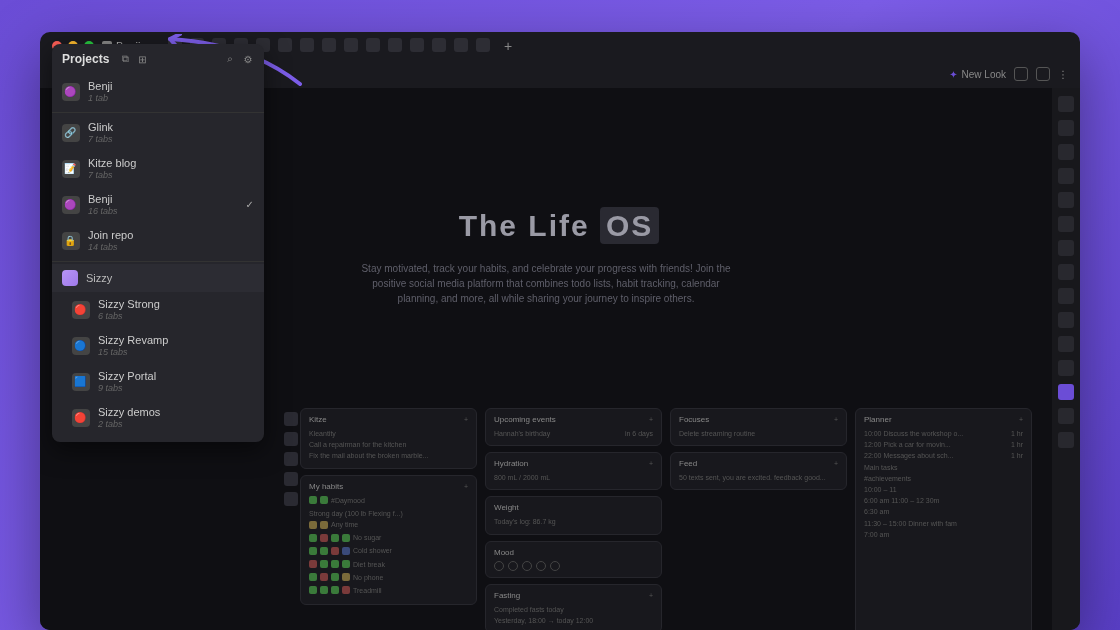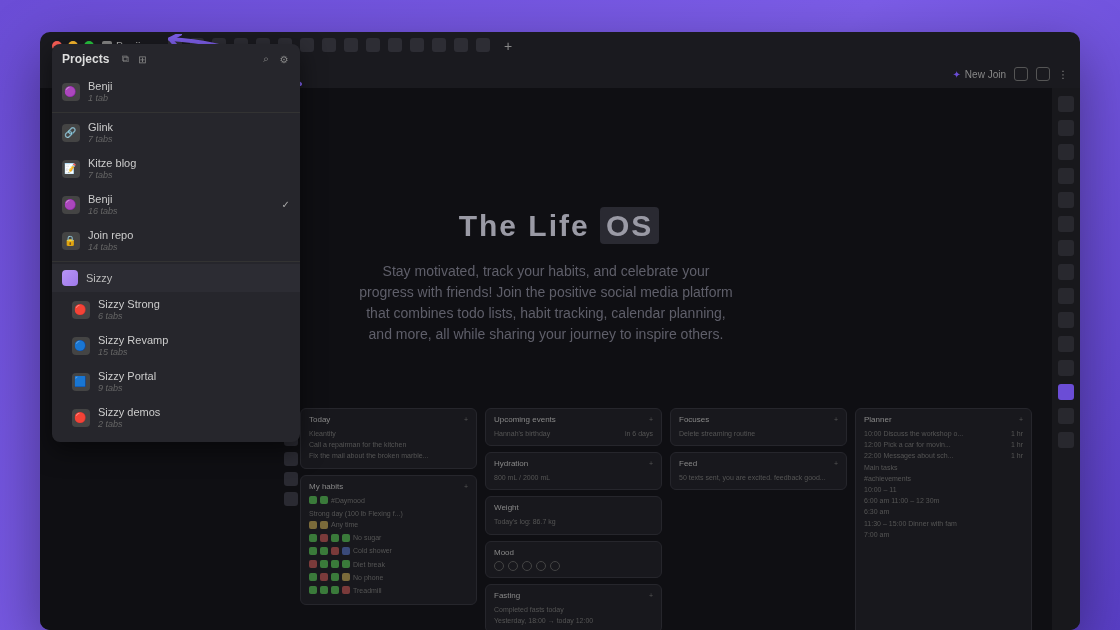--- a/index.html
+++ b/index.html
@@ -17,21 +17,21 @@
 .tb-icon { width: 14px; height: 14px; border-radius: 3px; background: #3a3a42; opacity: 0.6; }
 .tb-plus { color: #888; font-size: 14px; margin-left: 6px; }
 .chrome-bar { height: 28px; display: flex; align-items: center; padding: 0 12px; justify-content: flex-end; gap: 8px; color: #888; font-size: 10px; }
 .new-look { display: flex; align-items: center; gap: 4px; }
 .new-look .sparkle { color: #6b4dd6; }
 .chrome-icon { width: 14px; height: 14px; border: 1px solid #555; border-radius: 3px; }
 .content { position: absolute; top: 56px; left: 0; right: 28px; bottom: 0; background: #0f0f13; }
 .right-rail { position: absolute; right: 0; top: 56px; bottom: 0; width: 28px; background: #18181c; display: flex; flex-direction: column; align-items: center; padding-top: 8px; gap: 8px; }
 .rail-icon { width: 16px; height: 16px; border-radius: 3px; background: #2f2f36; opacity: 0.7; }
 .rail-icon.active { background: #6b4dd6; opacity: 1; }
-.panel { position: absolute; left: 12px; top: 12px; width: 248px; background: #26262c; border-radius: 8px; box-shadow: 0 8px 24px rgba(0,0,0,0.5); z-index: 10; padding-bottom: 6px; }
+.panel { position: absolute; left: 12px; top: 12px; width: 212px; background: #26262c; border-radius: 8px; box-shadow: 0 8px 24px rgba(0,0,0,0.5); z-index: 10; padding-bottom: 6px; }
 .panel-head { display: flex; align-items: center; padding: 8px 10px; gap: 6px; }
 .panel-title { color: #ddd; font-size: 12px; font-weight: 600; }
 .panel-head-icons { display: flex; gap: 5px; margin-left: 4px; }
 .panel-head-spacer { flex: 1; }
 .ph-icon { width: 12px; height: 12px; color: #888; display: flex; align-items: center; justify-content: center; font-size: 10px; }
 .proj-item { display: flex; align-items: center; padding: 6px 10px; gap: 8px; cursor: pointer; position: relative; }
 .proj-ico { width: 18px; height: 18px; border-radius: 4px; background: #444; display: flex; align-items: center; justify-content: center; font-size: 10px; }
 .proj-meta { display: flex; flex-direction: column; line-height: 1.2; }
 .proj-name { color: #ccc; font-size: 11px; }
 .proj-sub { color: #666; font-size: 9px; font-style: italic; }
@@ -39,21 +39,21 @@
 .divider { height: 1px; background: #333; margin: 2px 0; }
 .group-row { display: flex; align-items: center; padding: 6px 10px; gap: 8px; background: #2c2c33; }
 .group-ico { width: 16px; height: 16px; border-radius: 4px; background: linear-gradient(135deg, #b794f6, #9f7aea); }
 .group-name { color: #bbb; font-size: 11px; }
 .sub-item { padding-left: 20px; }
 .arrow-svg { position: absolute; top: 2px; left: 120px; width: 150px; height: 70px; z-index: 9; pointer-events: none; }
 .hero { position: absolute; top: 30px; left: 0; right: 0; text-align: center; color: #888; }
 .hero-top { display: flex; justify-content: flex-start; padding: 0 18px; gap: 14px; font-size: 10px; color: #999; margin-bottom: 80px; }
 .hero-title { font-size: 30px; font-weight: 600; color: #9a9aa5; letter-spacing: 2px; margin-bottom: 18px; padding-left: 26px; }
 .hero-title .os-pill { background: #2a2a32; padding: 2px 6px; border-radius: 4px; }
-.hero-desc { font-size: 14px; color: #5f5f6a; max-width: 380px; margin: 0 auto 16px; line-height: 1.5; }
+.hero-desc { font-size: 10px; color: #5f5f6a; max-width: 380px; margin: 0 auto 16px; line-height: 1.5; }
 .hero-cta { font-size: 10px; color: #6a6a74; }
 .hero-cta .key { background: #2a2a32; border: 1px solid #3a3a42; border-radius: 3px; padding: 0 4px; font-size: 9px; }
 .cards { position: absolute; top: 320px; left: 260px; right: 20px; display: flex; gap: 8px; }
 .card-col { flex: 1; display: flex; flex-direction: column; gap: 6px; }
 .card { background: #18181d; border: 1px solid #26262c; border-radius: 6px; padding: 6px 8px; font-size: 7px; color: #666; }
 .card-hd { display: flex; justify-content: space-between; align-items: center; margin-bottom: 4px; }
 .card-title { color: #888; font-size: 8px; }
 .card-plus { color: #555; }
 .card-line { color: #555; font-size: 7px; line-height: 1.6; }
 .habit-row { display: flex; align-items: center; gap: 3px; margin-bottom: 2px; }
@@ -96,21 +96,21 @@
       <div class="tb-icon"></div>
       <div class="tb-icon"></div>
       <div class="tb-icon"></div>
       <span class="tb-plus">+</span>
     </div>
   </div>
 
   <div class="chrome-bar">
     <div class="new-look">
       <span class="sparkle">✦</span>
-      <span>New Join</span>
+      <span>New Look</span>
     </div>
     <div class="chrome-icon"></div>
     <div class="chrome-icon"></div>
     <span>⋮</span>
   </div>
 
   <div class="right-rail">
     <div class="rail-icon"></div>
     <div class="rail-icon"></div>
     <div class="rail-icon"></div>
@@ -145,21 +145,21 @@
       <div class="strip-ico"></div>
       <div class="strip-ico"></div>
       <div class="strip-ico"></div>
       <div class="strip-ico"></div>
     </div>
 
     <div class="cards">
       <div class="card-col">
         <div class="card">
           <div class="card-hd">
-              <span class="card-title">Today</span>
+              <span class="card-title">Kitze</span>
               <span class="card-plus">+</span>
             </div>
           <div class="card-line">Kleantity</div>
           <div class="card-line">Call a repairman for the kitchen</div>
           <div class="card-line">Fix the mail about the broken marble...</div>
         </div>
         <div class="card">
           <div class="card-hd">
               <span class="card-title">My habits</span>
               <span class="card-plus">+</span>

